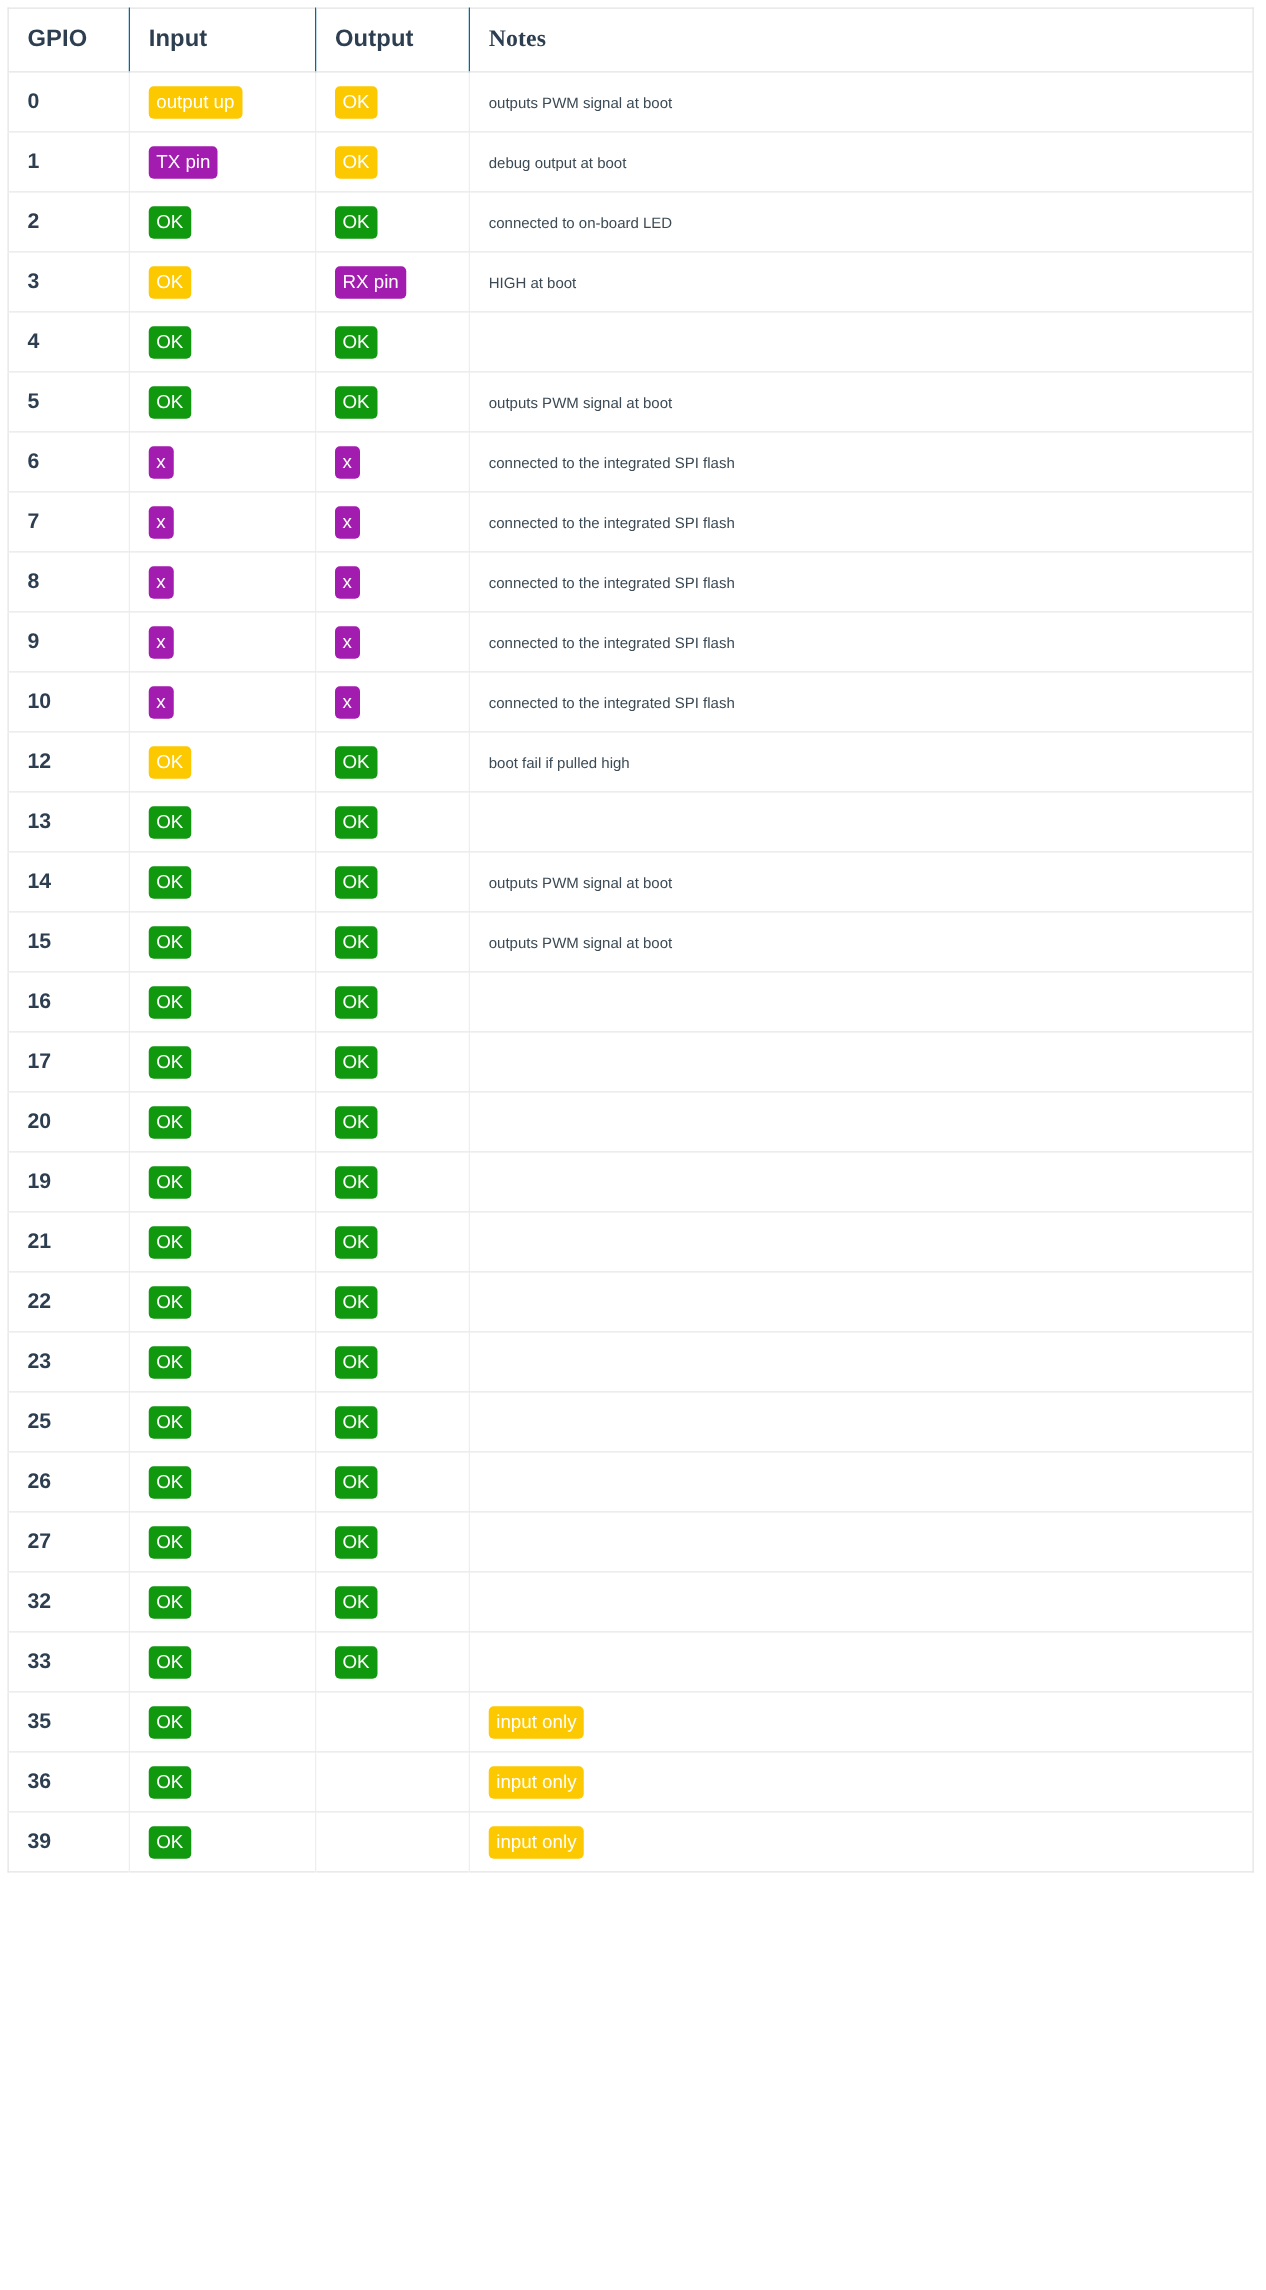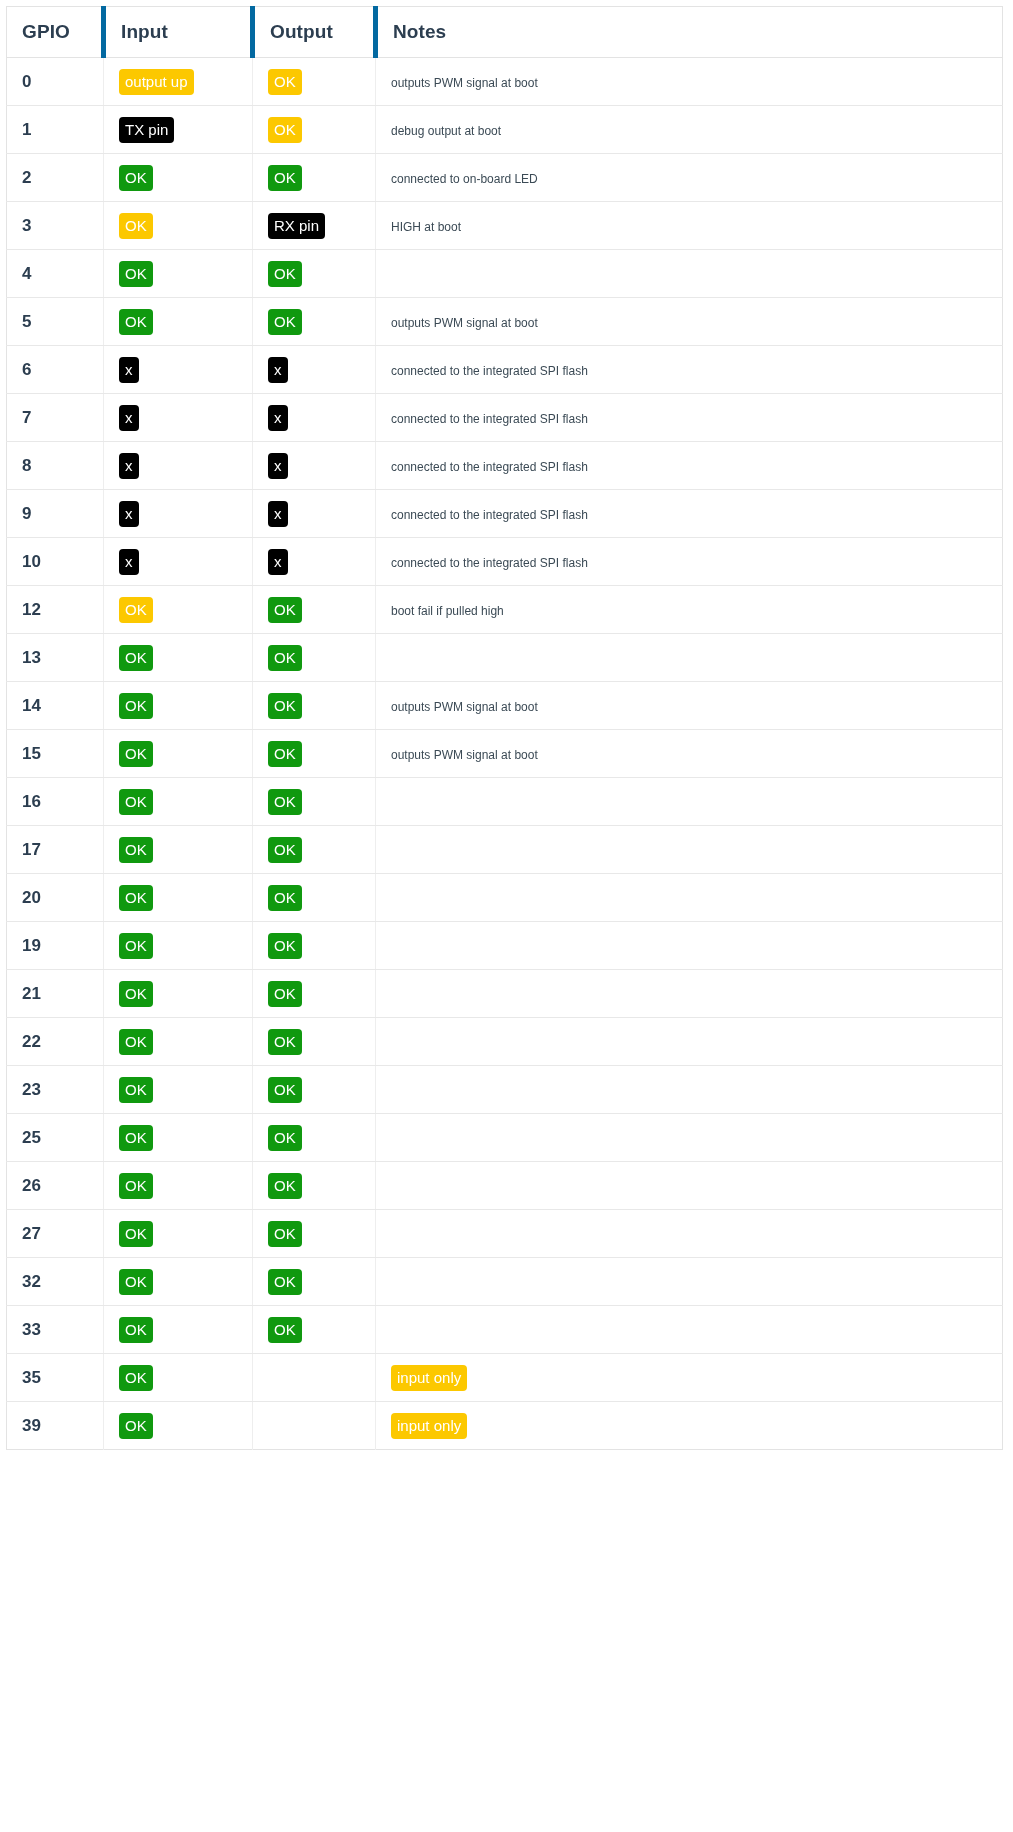--- a/index.html
+++ b/index.html
@@ -40,26 +40,26 @@
   col.col-output { width: 123px; }
   col.col-notes  { width: 627px; }
 
   table.gpio-table thead th {
     text-align: left;
     font-weight: bold;
     font-size: 19px;
     color: #2c3e50;
     padding: 14px 0 14px 15px;
     border-bottom: 1px solid #e3e3e3;
-    border-right: 5px solid #0369a1;
+    border-right: 1px solid #0369a1;
     vertical-align: middle;
     letter-spacing: 0.1px;
     background: #ffffff;
   }
-  table.gpio-table thead th:last-child { border-right: none; }
+  table.gpio-table thead th:last-child { border-right: none; font-family: Liberation Serif, serif; }
 
   table.gpio-table tbody td {
     border-bottom: 1px solid #e8e8e8;
     border-right: 1px solid #eeeeee;
     padding: 0 0 0 15px;
     height: 47px;
     vertical-align: middle;
     background: #ffffff;
   }
   table.gpio-table tbody td:last-child { border-right: none; }
@@ -86,21 +86,21 @@
     font-size: 15px;
     line-height: 1;
     padding: 5px 6px 6px 6px;
     border-radius: 4px;
     white-space: nowrap;
     font-weight: normal;
     vertical-align: middle;
   }
   .badge.green  { background: #10990f; }
   .badge.yellow { background: #fcc800; }
-  .badge.red    { background: #000000; }
+  .badge.red    { background: #a21caf; }
 </style>
 </head>
 <body>
 
 <div class="page">
   <table class="gpio-table">
     <colgroup>
       <col class="col-gpio">
       <col class="col-input">
       <col class="col-output">
@@ -277,20 +277,26 @@
           <td><span class="badge green">OK</span></td>
           <td><span class="notes-text"></span></td>
         </tr>
         <tr>
           <td><span class="gpio-num">35</span></td>
           <td><span class="badge green">OK</span></td>
           <td></td>
           <td><span class="badge yellow">input only</span></td>
         </tr>
         <tr>
+          <td><span class="gpio-num">36</span></td>
+          <td><span class="badge green">OK</span></td>
+          <td></td>
+          <td><span class="badge yellow">input only</span></td>
+        </tr>
+        <tr>
           <td><span class="gpio-num">39</span></td>
           <td><span class="badge green">OK</span></td>
           <td></td>
           <td><span class="badge yellow">input only</span></td>
         </tr>
       </tbody>
   </table>
 </div>
 
 </body></html>

